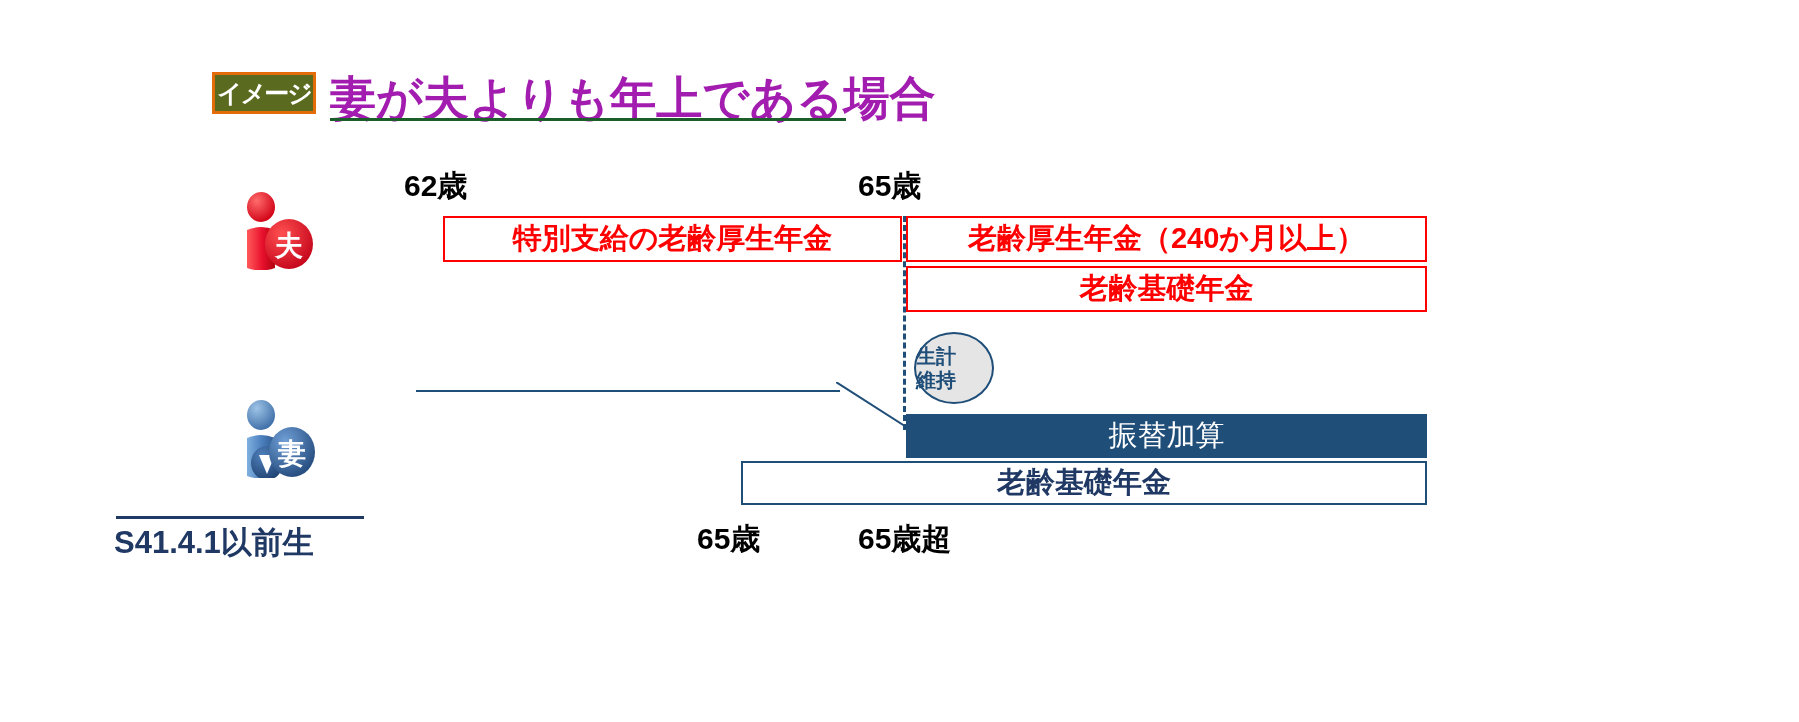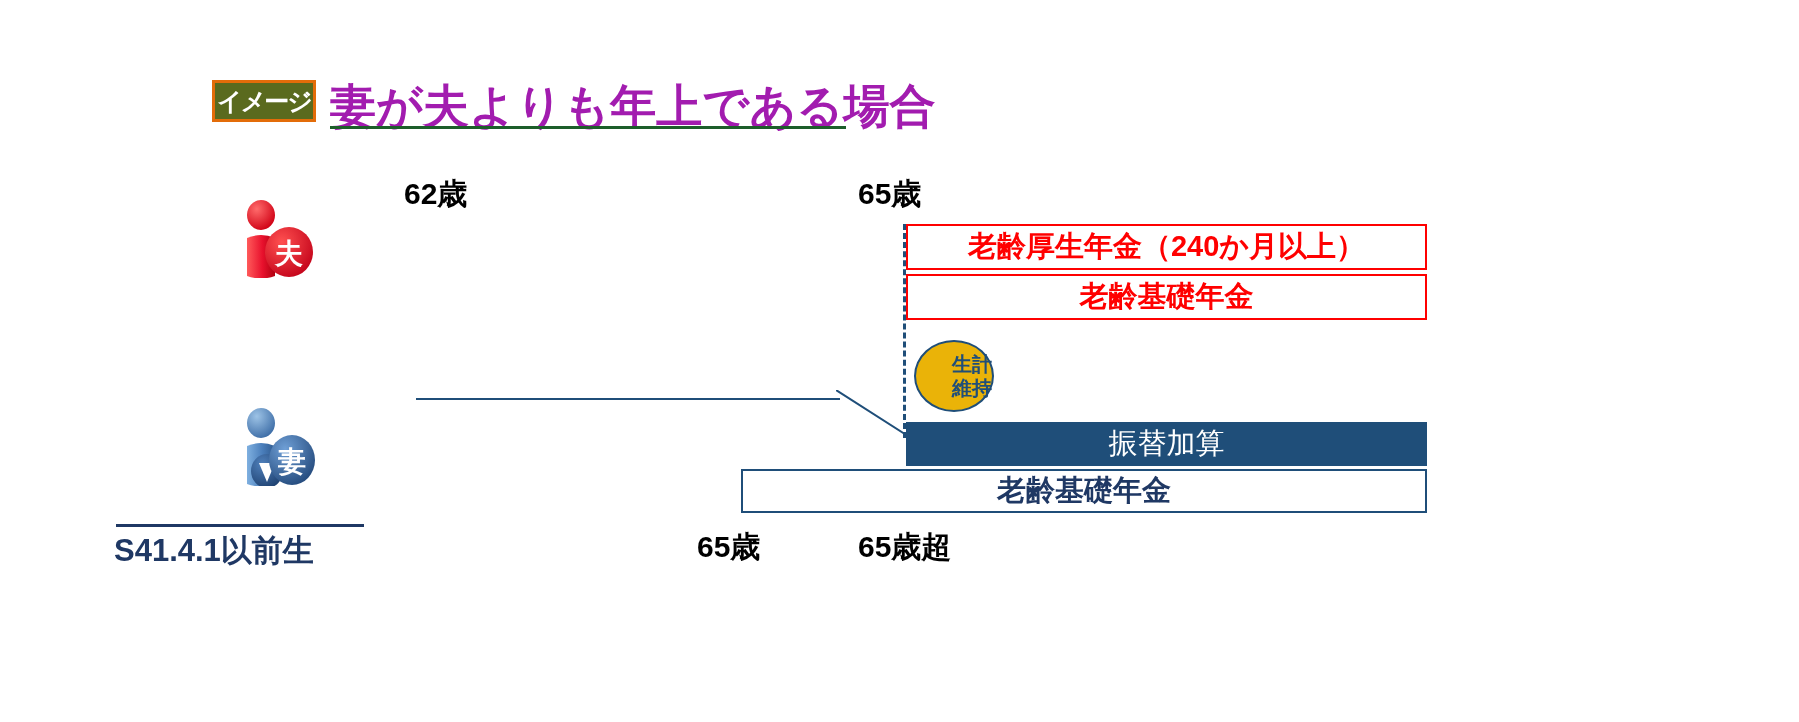--- a/index.html
+++ b/index.html
@@ -1,21 +1,21 @@
 <!DOCTYPE html>
 <html><head>
 <meta charset="utf-8">
 <style>
   html,body{margin:0;padding:0;}
   body{
     width:1799px;height:722px;background:#ffffff;
     font-family:"Liberation Sans","DejaVu Sans",sans-serif;
     position:relative;overflow:hidden;
   }
-  .stage{position:absolute;left:0;top:8px;width:1799px;height:538px;}
+  .stage{position:absolute;left:0;top:0;width:1799px;height:538px;}
   .abs{position:absolute;}
 
   
   #badge{
     left:212px;top:72px;width:104px;height:42px;
     background:#5a6a1e;border:3px solid #e36c09;
     box-sizing:border-box;
     display:flex;align-items:center;justify-content:center;
     color:#ffffff;font-size:25px;font-weight:bold;
     letter-spacing:-2px;
@@ -72,22 +72,22 @@
     line-height:40px;white-space:nowrap;
   }
   
   #callout-underline{left:416px;top:390px;width:424px;height:2px;background:#1f4e79;}
   #callout-leader{left:836px;top:382px;width:80px;height:52px;}
 
   
   #bubble{
     left:914px;top:332px;width:80px;height:72px;
     border:2px solid #1f4e79;border-radius:50%;
-    background:#eab308;box-sizing:border-box;
-    display:flex;flex-direction:column;align-items:flex-end;justify-content:center;
+    background:#e5e5e5;box-sizing:border-box;
+    display:flex;flex-direction:column;align-items:flex-start;justify-content:center;
     color:#1f4e79;font-size:20px;font-weight:bold;line-height:24px;
   }
 
   
   #bar-furikae{
     left:906px;top:414px;width:521px;height:44px;
     background:#1f4e79;border:1px solid #1f4e79;box-sizing:border-box;
     display:flex;align-items:center;justify-content:center;
     color:#ffffff;font-size:29px;font-weight:normal;white-space:nowrap;
   }
@@ -164,20 +164,21 @@
   </div>
 
   <div class="abs" id="wife-birth">S41.4.1以前生</div>
   <div class="abs" id="wife-birth-underline"></div>
 
   <div class="abs age-label" id="age-62">62歳</div>
   <div class="abs age-label" id="age-65-top">65歳</div>
   <div class="abs age-label" id="age-65-bottom">65歳</div>
   <div class="abs age-label" id="age-65-over">65歳超</div>
 
+  <div class="abs red-box" id="box-tokubetsu">特別支給の老齢厚生年金</div>
   <div class="abs red-box" id="box-kousei">老齢厚生年金（240か月以上）</div>
   <div class="abs red-box" id="box-kiso-husband">老齢基礎年金</div>
 
   <div class="abs" id="dash-line"></div>
 
   <div class="abs" id="callout-text">
   </div>
   <div class="abs" id="callout-underline"></div>
   <div class="abs" id="callout-leader">
     <svg width="80" height="52" viewBox="0 0 80 52">

